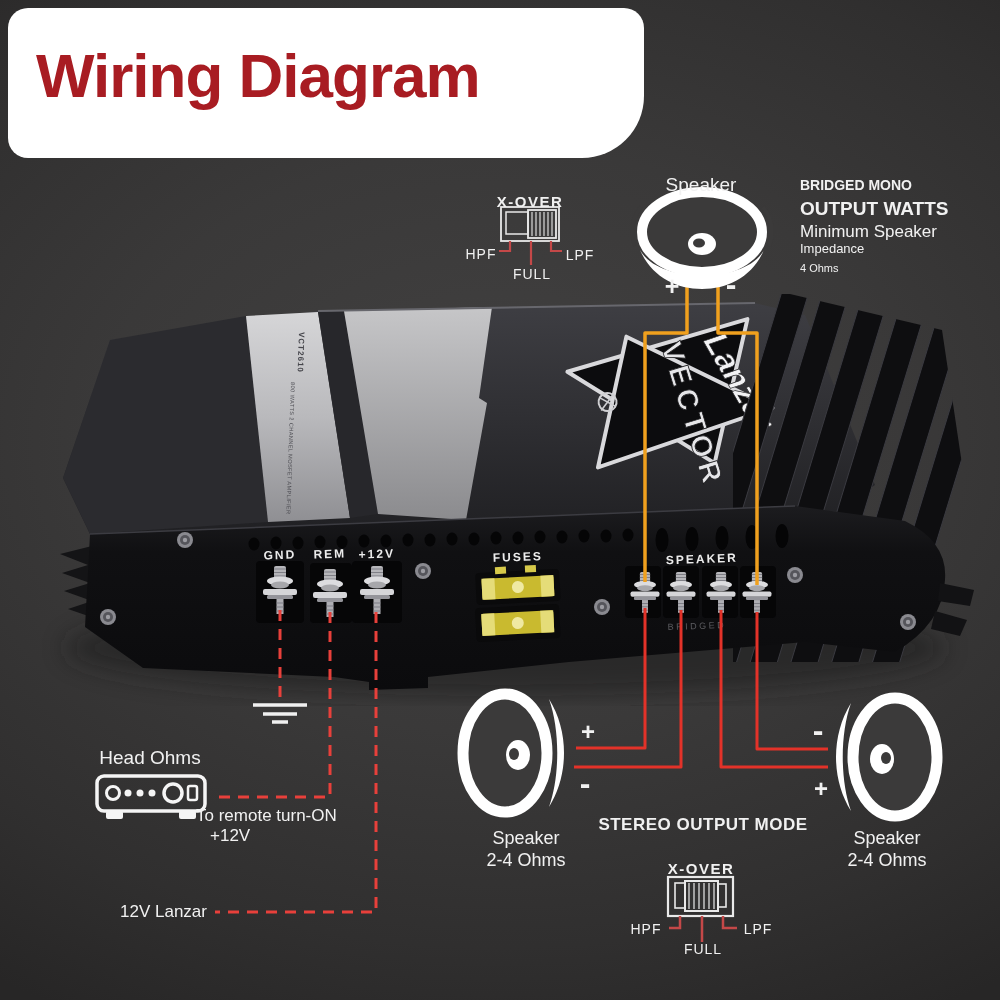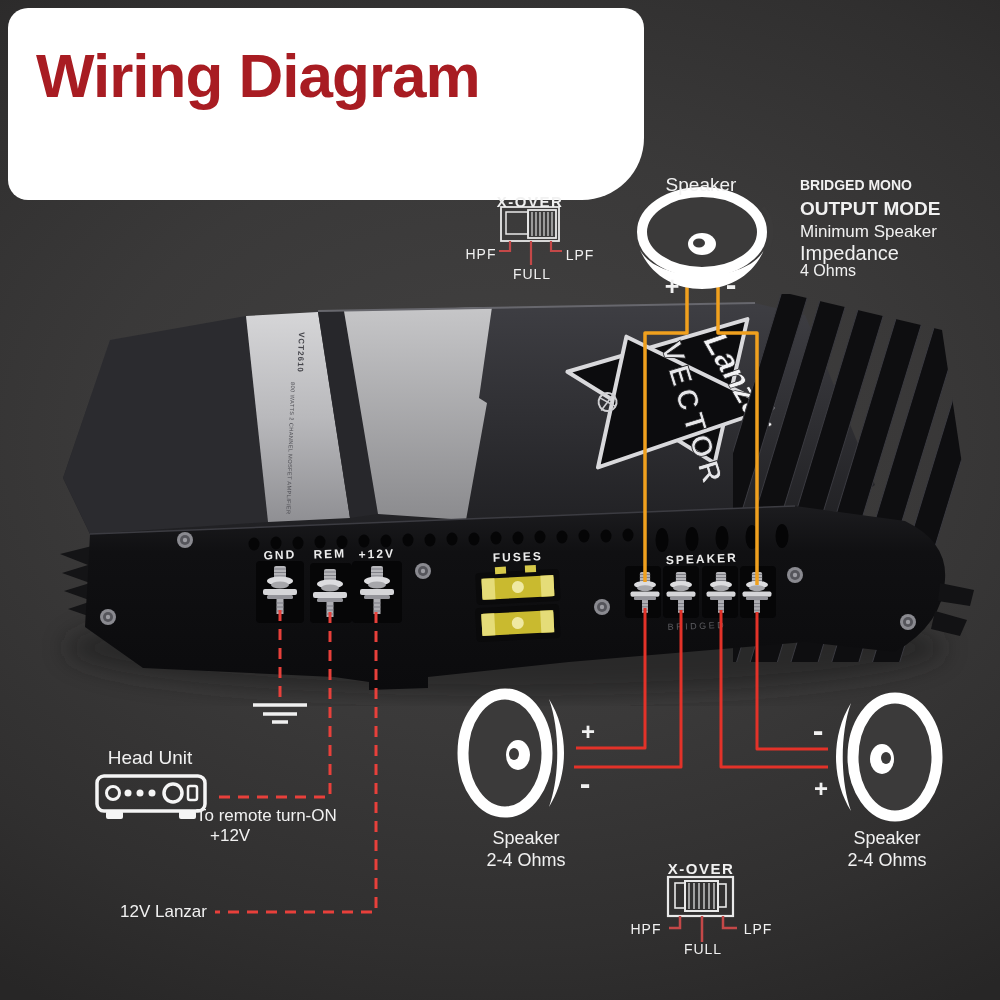--- a/index.html
+++ b/index.html
@@ -1,19 +1,19 @@
 <!DOCTYPE html>
 <html><head>
 <meta charset="utf-8">
 <style>
   html,body{margin:0;padding:0;background:#262525;}
   .stage{position:relative;width:1000px;height:1000px;overflow:hidden;
     background:radial-gradient(ellipse 900px 650px at 50% 44%, #424141 0%, #3a3939 45%, #302f2f 78%, #272626 100%);
     font-family:"Liberation Sans",sans-serif;}
-  .hdr{position:absolute;left:8px;top:8px;width:636px;height:192px;background:#ffffff;
+  .hdr{position:absolute;left:8px;top:8px;width:636px;height:150px;background:#ffffff;
     border-radius:20px 20px 62px 20px;}
   .hdr h1{margin:0;position:absolute;left:28px;top:32px;font-size:62px;font-weight:800;
     letter-spacing:-1px;font-family:"Liberation Sans",sans-serif;}
   .t{position:absolute;color:#f1f1f1;white-space:nowrap;line-height:1.15;}
   .ctr{transform:translateX(-50%);}
   .b{font-weight:bold;}
   svg{position:absolute;left:0;top:0;}
   .sign{font-weight:800;}
 </style>
 </head>
@@ -285,30 +285,31 @@
   <div class="t ctr b" style="left:530px;top:193px;font-size:15px;letter-spacing:1.5px;">X-OVER</div>
   <div class="t ctr" style="left:481px;top:246px;font-size:14px;letter-spacing:1px;">HPF</div>
   <div class="t ctr" style="left:532px;top:266px;font-size:14px;letter-spacing:1px;">FULL</div>
   <div class="t ctr" style="left:580px;top:247px;font-size:14px;letter-spacing:1px;">LPF</div>
 
   <div class="t ctr" style="left:701px;top:174px;font-size:19px;">Speaker</div>
   <div class="t ctr sign" style="left:672px;top:272px;font-size:25px;">+</div>
   <div class="t ctr sign" style="left:731px;top:266px;font-size:32px;">-</div>
 
   <div class="t b" style="left:800px;top:177px;font-size:14px;">BRIDGED MONO</div>
-  <div class="t b" style="left:800px;top:198px;font-size:19px;">OUTPUT MODE</div>
+  <div class="t b" style="left:800px;top:198px;font-size:19px;">OUTPUT WATTS</div>
   <div class="t" style="left:800px;top:222px;font-size:17px;text-align:center;">Minimum Speaker</div>
-  <div class="t" style="left:800px;top:242px;font-size:20px;">Impedance</div>
-  <div class="t" style="left:800px;top:262px;font-size:16px;">4 Ohms</div>
-
-  <div class="t ctr" style="left:150px;top:747px;font-size:19px;">Head Unit</div>
+  <div class="t" style="left:800px;top:242px;font-size:13px;">Impedance</div>
+  <div class="t" style="left:800px;top:262px;font-size:11px;">4 Ohms</div>
+
+  <div class="t ctr" style="left:150px;top:747px;font-size:19px;">Head Ohms</div>
   <div class="t" style="left:196px;top:806px;font-size:17px;">To remote turn-ON</div>
   <div class="t" style="left:210px;top:826px;font-size:17px;">+12V</div>
   <div class="t" style="left:120px;top:902px;font-size:17px;">12V Lanzar</div>
 
+  <div class="t ctr b" style="left:703px;top:815px;font-size:17px;letter-spacing:0.5px;">STEREO OUTPUT MODE</div>
 
   <div class="t ctr sign" style="left:588px;top:718px;font-size:24px;">+</div>
   <div class="t ctr sign" style="left:585px;top:765px;font-size:32px;">-</div>
   <div class="t ctr" style="left:526px;top:828px;font-size:18px;">Speaker</div>
   <div class="t ctr" style="left:526px;top:850px;font-size:18px;">2-4 Ohms</div>
 
   <div class="t ctr sign" style="left:818px;top:712px;font-size:32px;">-</div>
   <div class="t ctr sign" style="left:821px;top:775px;font-size:24px;">+</div>
   <div class="t ctr" style="left:887px;top:828px;font-size:18px;">Speaker</div>
   <div class="t ctr" style="left:887px;top:850px;font-size:18px;">2-4 Ohms</div>

